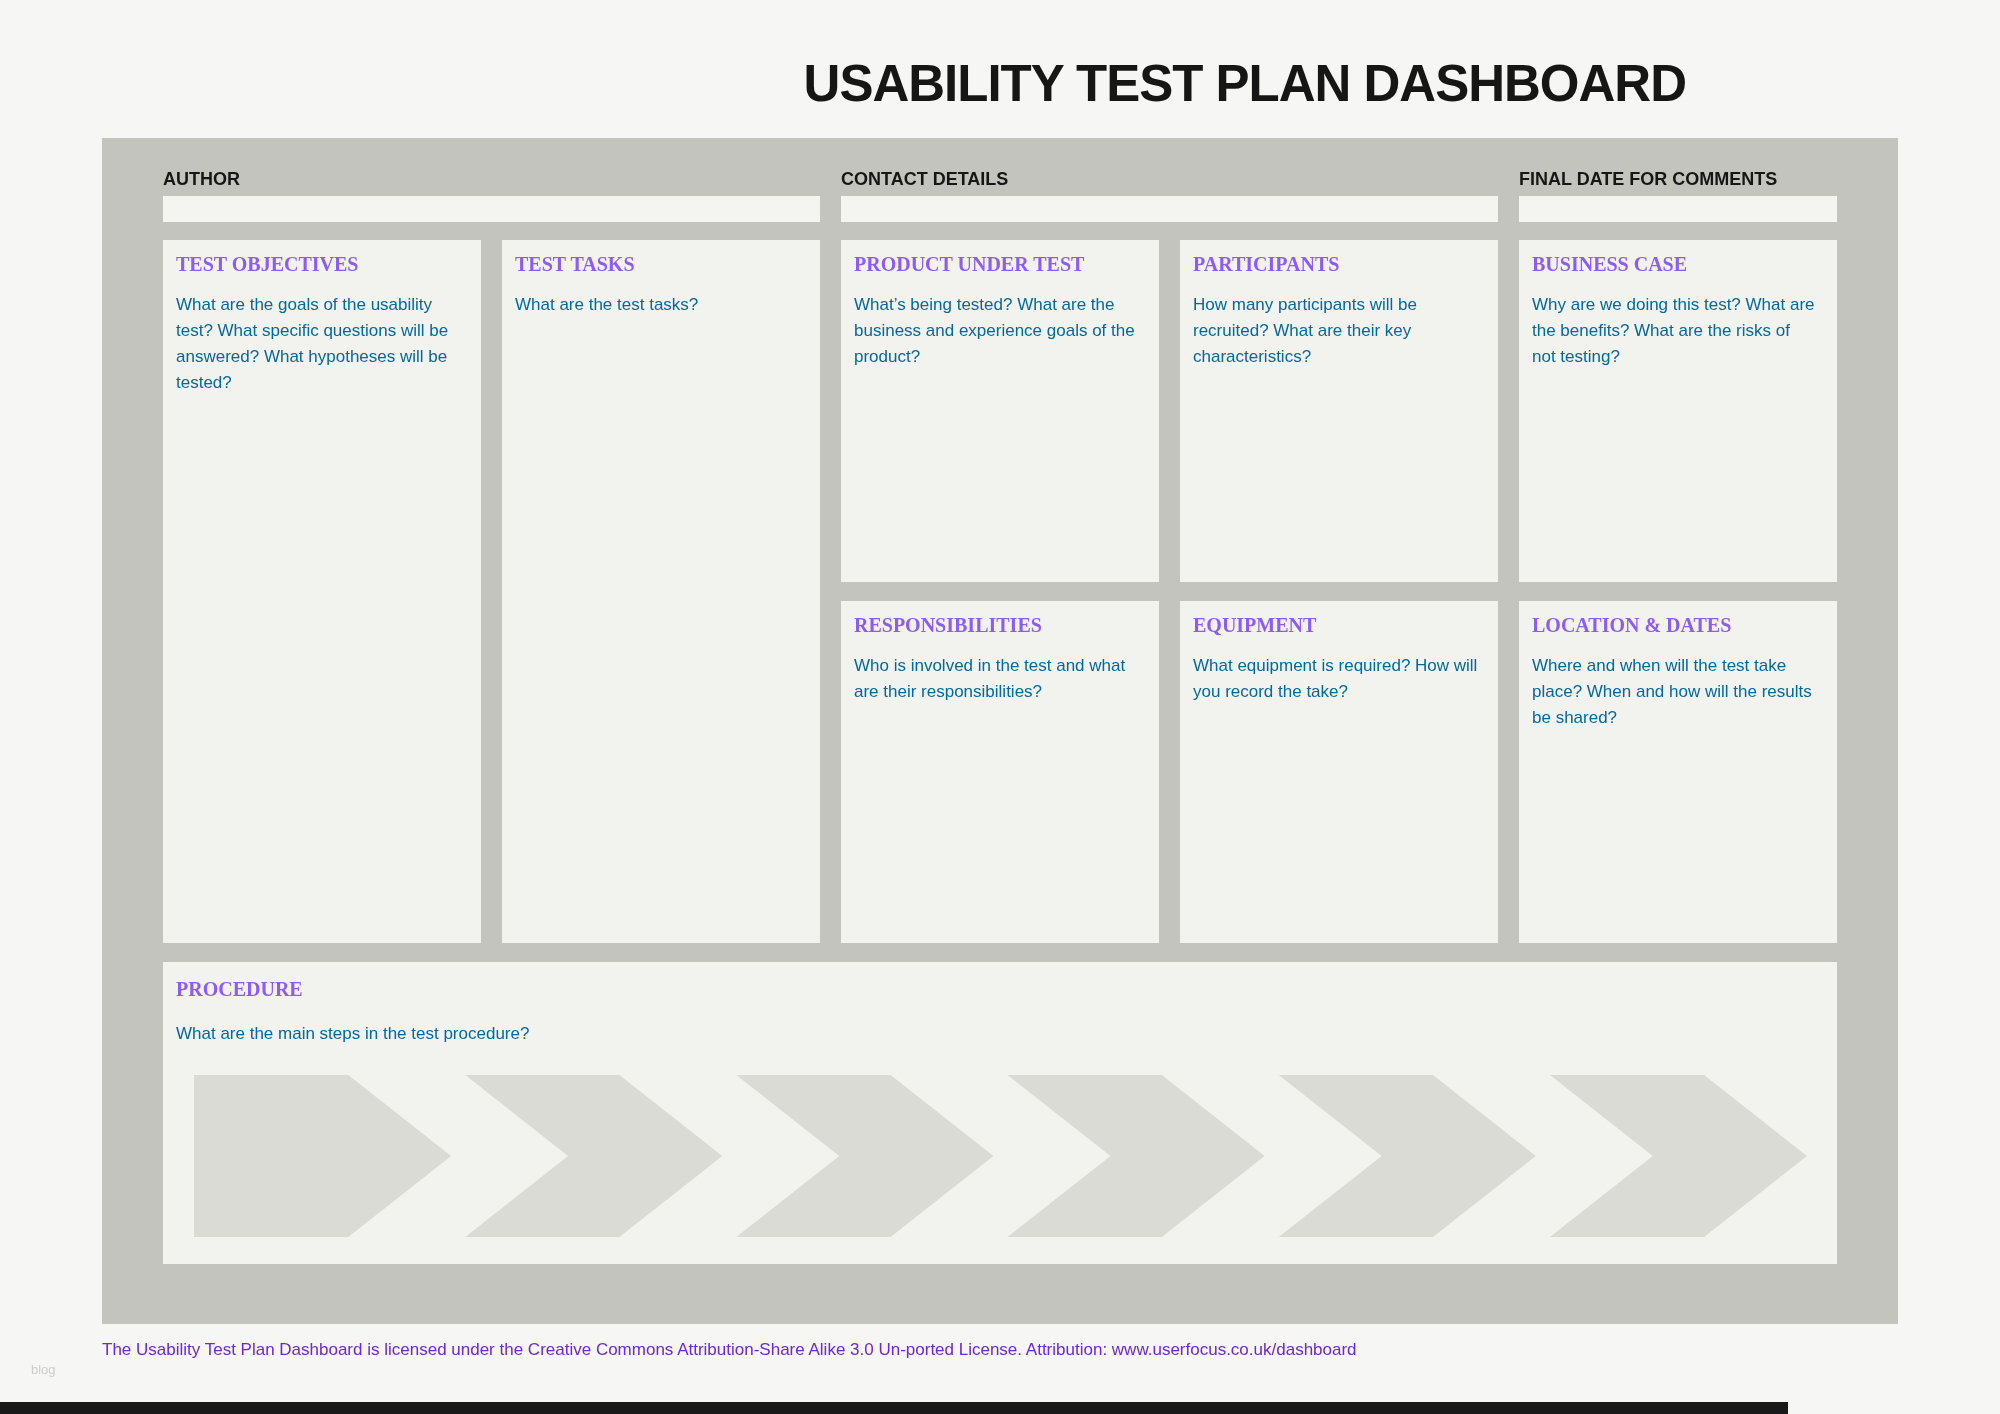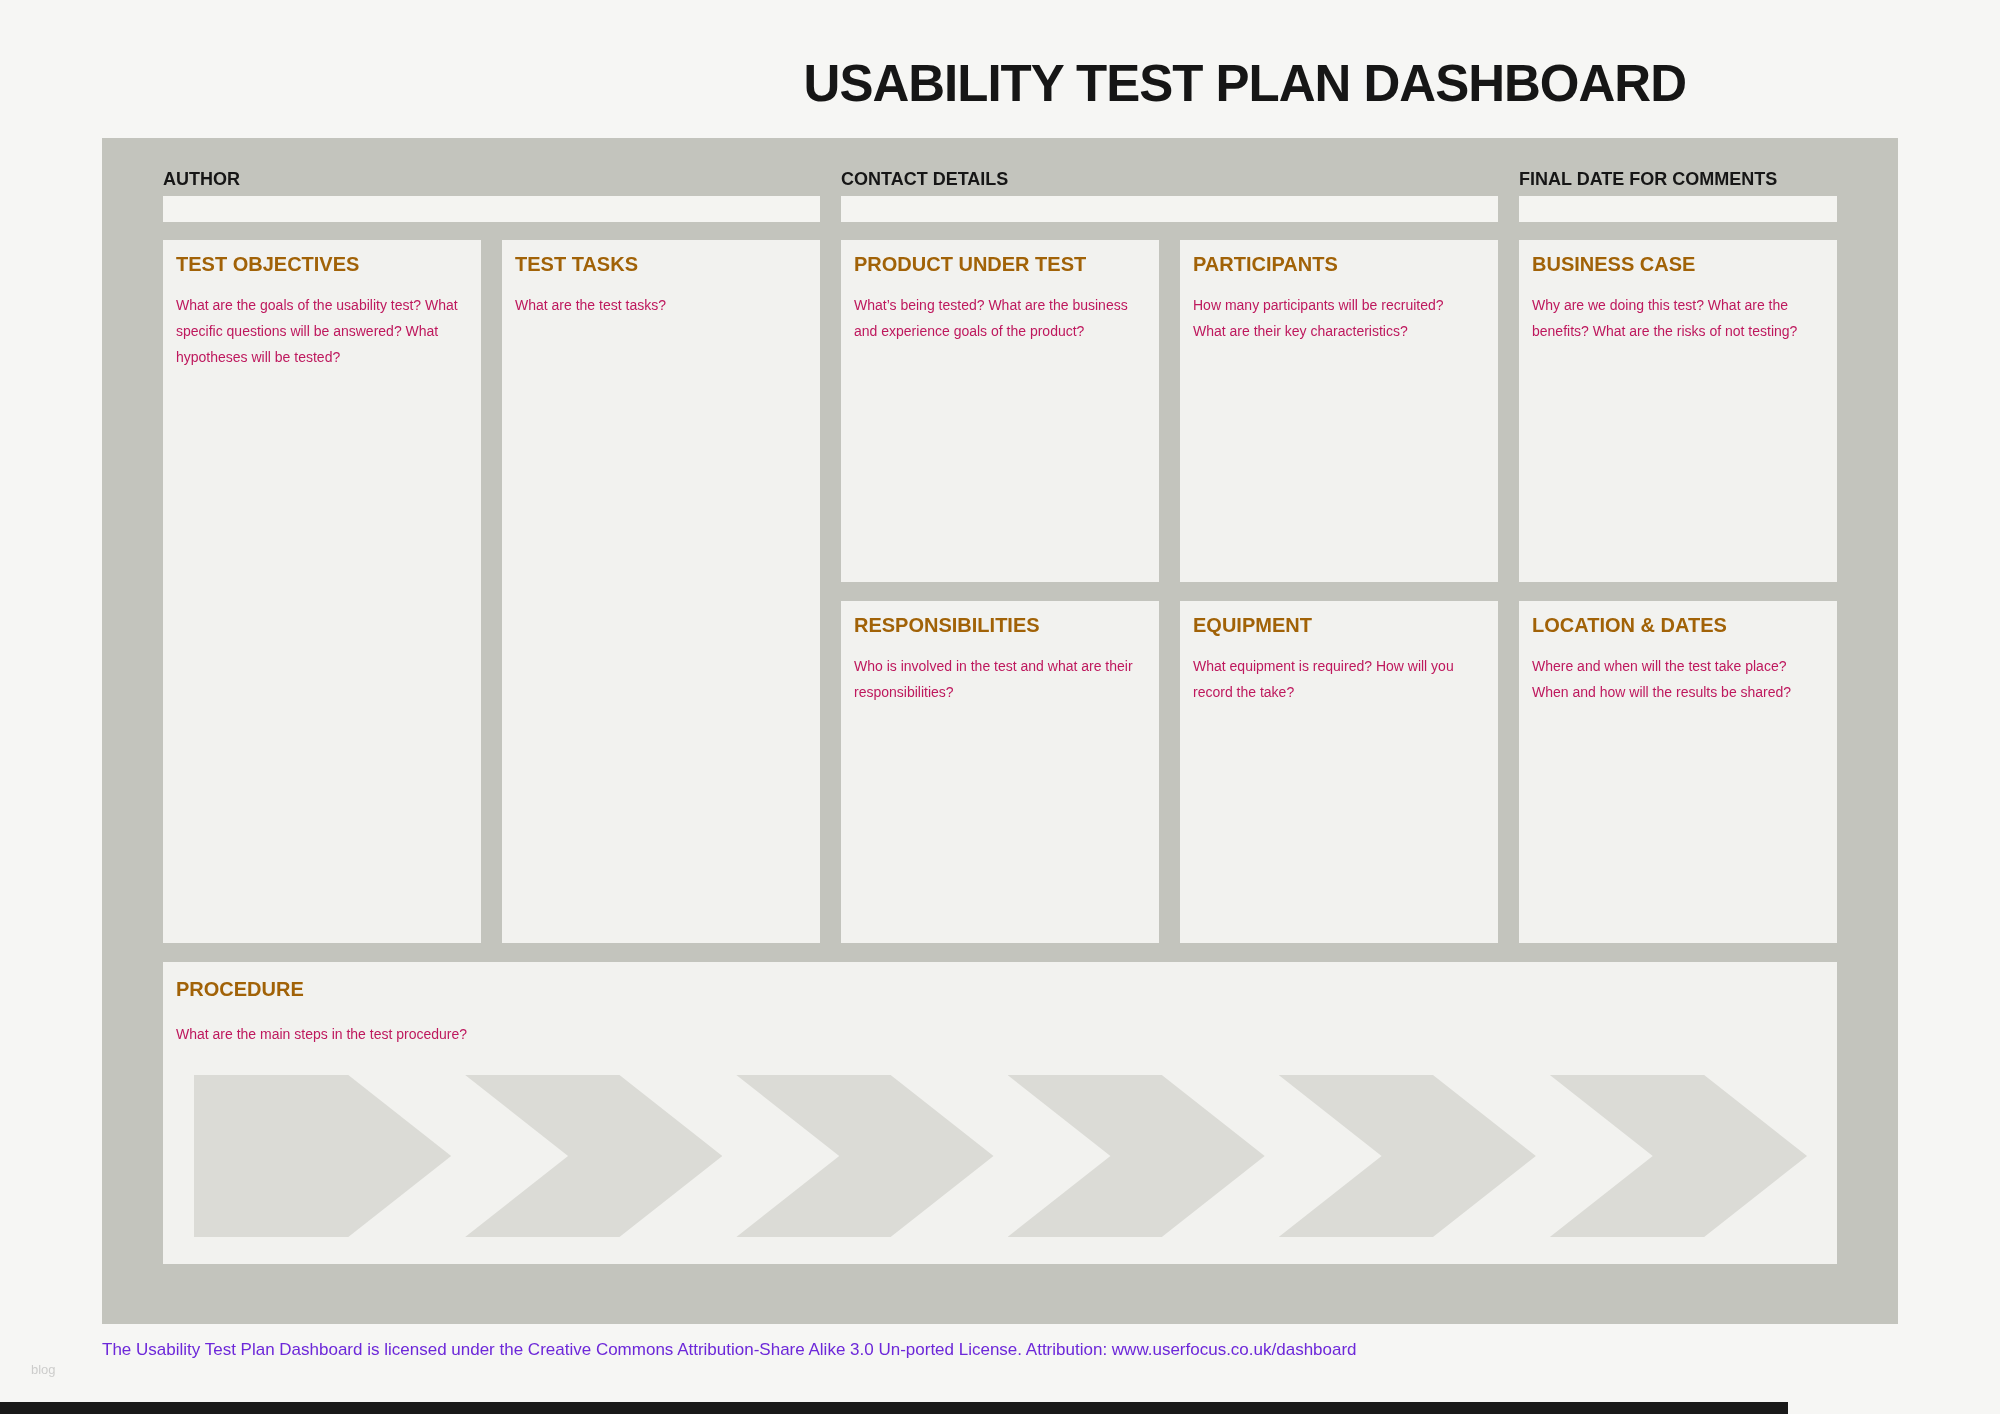--- a/index.html
+++ b/index.html
@@ -70,27 +70,28 @@
   .card {
     background: #f2f2ef;
     padding: 13px 20px 16px 13px;
     overflow: hidden;
   }
   .tall { grid-row: 1 / span 2; }
 
   .card-heading {
     font-size: 20px;
     font-weight: bold;
-    color: #a16207;
+    color: #8b5cf6;
     margin-bottom: 16px;
+    font-family: Liberation Serif, serif;
   }
   .card-body {
-    font-size: 14px;
+    font-size: 17px;
     line-height: 26px;
-    color: #be185d;
+    color: #0369a1;
   }
 
   .procedure {
     margin-top: 19px;
     height: 302px;
     padding: 16px 30px 0 13px;
   }
   .procedure .card-heading { margin-bottom: 20px; }
 
   .arrows {

